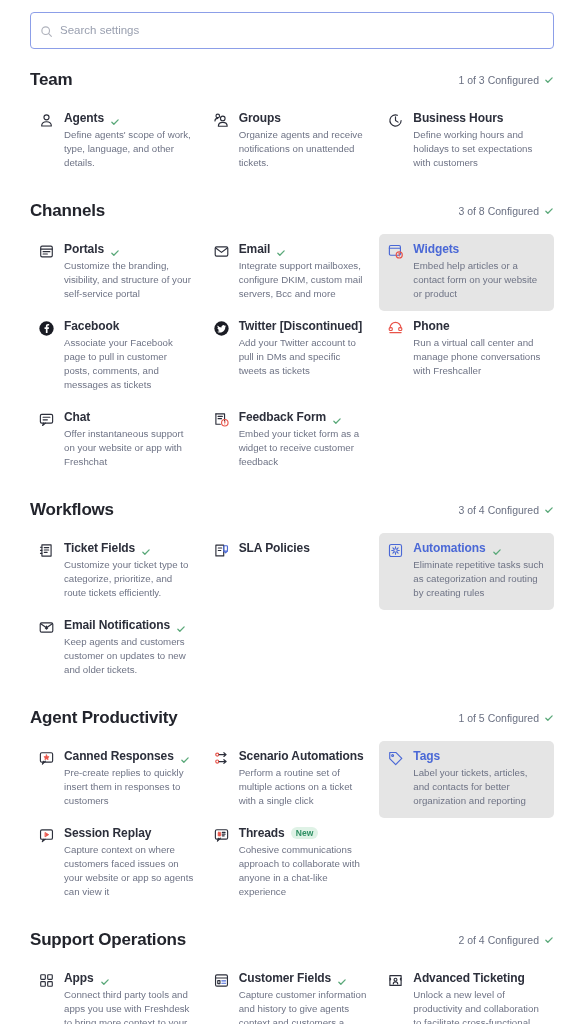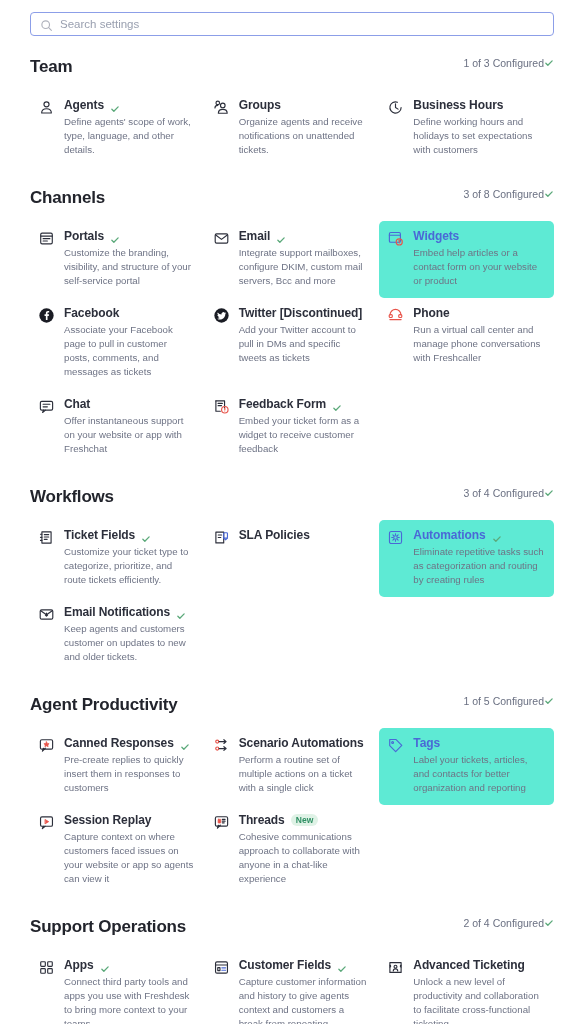--- a/index.html
+++ b/index.html
@@ -14,21 +14,21 @@
   .page {
     width: 584px;
     height: 1024px;
     position: relative;
     padding: 0 30px;
   }
 
   
   .search-wrap {
     margin-top: 12px;
-    height: 24px;
+    height: 37px;
     border: 1px solid #8c9ee8;
     border-radius: 4px;
     display: flex;
     align-items: center;
     padding: 0 9px;
     background: #fff;
   }
   .search-icon { width: 13px; height: 13px; flex: 0 0 13px; margin-right: 7px; opacity: .55; }
   .search-input {
     border: 0; outline: 0; background: transparent;
@@ -37,56 +37,57 @@
     color: #2c2f3b;
     width: 100%;
     line-height: 25px;
   }
   .search-input::placeholder { color: #9aa0b0; }
 
   
   .section { margin-top: 21px; }
   .section-head {
     display: flex;
-    align-items: flex-start;
+    align-items: center;
     justify-content: space-between;
     margin-bottom: 13px;
   }
   .section-title {
     font-size: 17px;
     font-weight: 700;
     letter-spacing: -.2px;
     color: #22242c;
   }
   .section-status {
     font-size: 10.5px;
     color: #6a7082;
     display: flex;
     align-items: center;
+    gap: 5px;
     white-space: nowrap;
   }
   .tick { width: 10px; height: 10px; flex: 0 0 10px; }
 
   
   .cards {
     display: grid;
     grid-template-columns: repeat(3, 1fr);
     column-gap: 0px;
     row-gap: 0px;
     align-items: start;
   }
   .card {
     display: flex;
     gap: 9px;
     padding: 8px 10px 10px 8px;
     border-radius: 5px;
     align-items: flex-start;
     background: transparent;
   }
-  .card.active { background: #5eead4; }
+  .card.active { background: #e5e5e5; }
   .card-icon {
     flex: 0 0 17px;
     width: 17px;
     height: 17px;
     margin-top: 1px;
   }
   .card-body { min-width: 0; }
   .card-title-row {
     display: flex;
     align-items: center;

